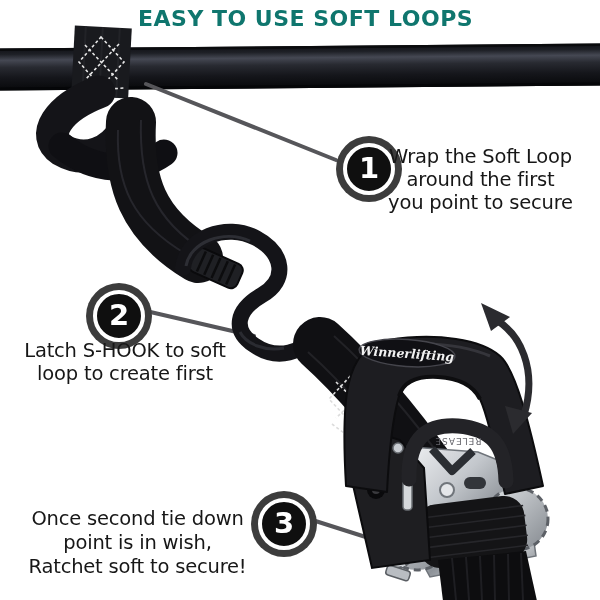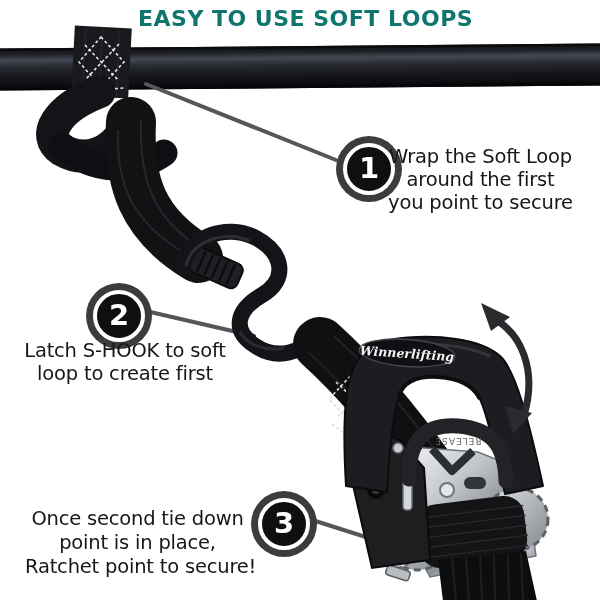--- a/index.html
+++ b/index.html
@@ -230,17 +230,17 @@
   <div class="step-text" id="step2-text">
     <div>Latch S-HOOK to soft</div>
     <div>loop to create first</div>
   </div>
 
   <div class="badge" id="badge3">
     <span>3</span>
   </div>
   <div class="step-text" id="step3-text">
     <div>Once second tie down</div>
-    <div>point is in place,</div>
-    <div>Ratchet point to secure!</div>
+    <div>point is in wish,</div>
+    <div>Ratchet soft to secure!</div>
   </div>
 
 </div>
 
 </body></html>

